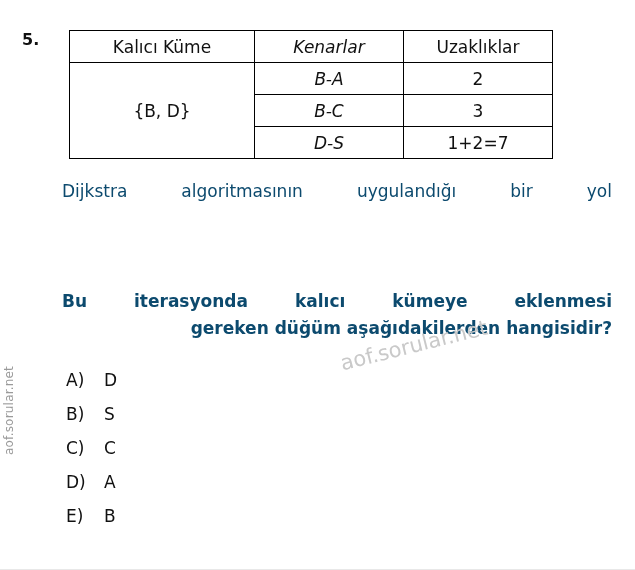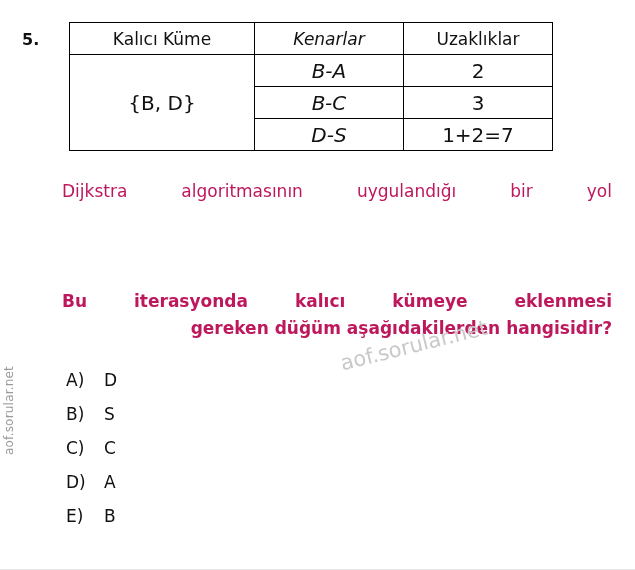--- a/index.html
+++ b/index.html
@@ -43,26 +43,27 @@
   }
   
   .table-wrap {
     position: absolute;
     left: 69px;
     top: 22px;
   }
   table.dtable {
     border-collapse: collapse;
     table-layout: fixed;
+    margin-top: 8px;
   }
   table.dtable td, table.dtable th {
     border: 1px solid #000;
     text-align: center;
     font-weight: normal;
-    font-size: 20px;
+    font-size: 17px;
     color: #111;
     padding: 0;
     height: 31px;
     vertical-align: middle;
   }
   table.dtable th {
     font-size: 17px;
   }
   .col1 { width: 184px; }
   .col2 { width: 148px; font-style: italic; }
@@ -71,21 +72,21 @@
     font-size: 17px;
   }
   
   .para {
     position: absolute;
     left: 62px;
     width: 550px;
     font-size: 17px;
     line-height: 27px;
     text-align: justify;
-    color: #be185d;
+    color: #0c4a6e;
   }
   .para-1 { top: 178px; }
   .para-2 {
     top: 288px;
     font-weight: bold;
     text-align: justify;
   }
   .para-2 .last-line { text-align: right; }
   .para span.ln { display: block; }
   .just { text-align: justify; text-align-last: justify; }

